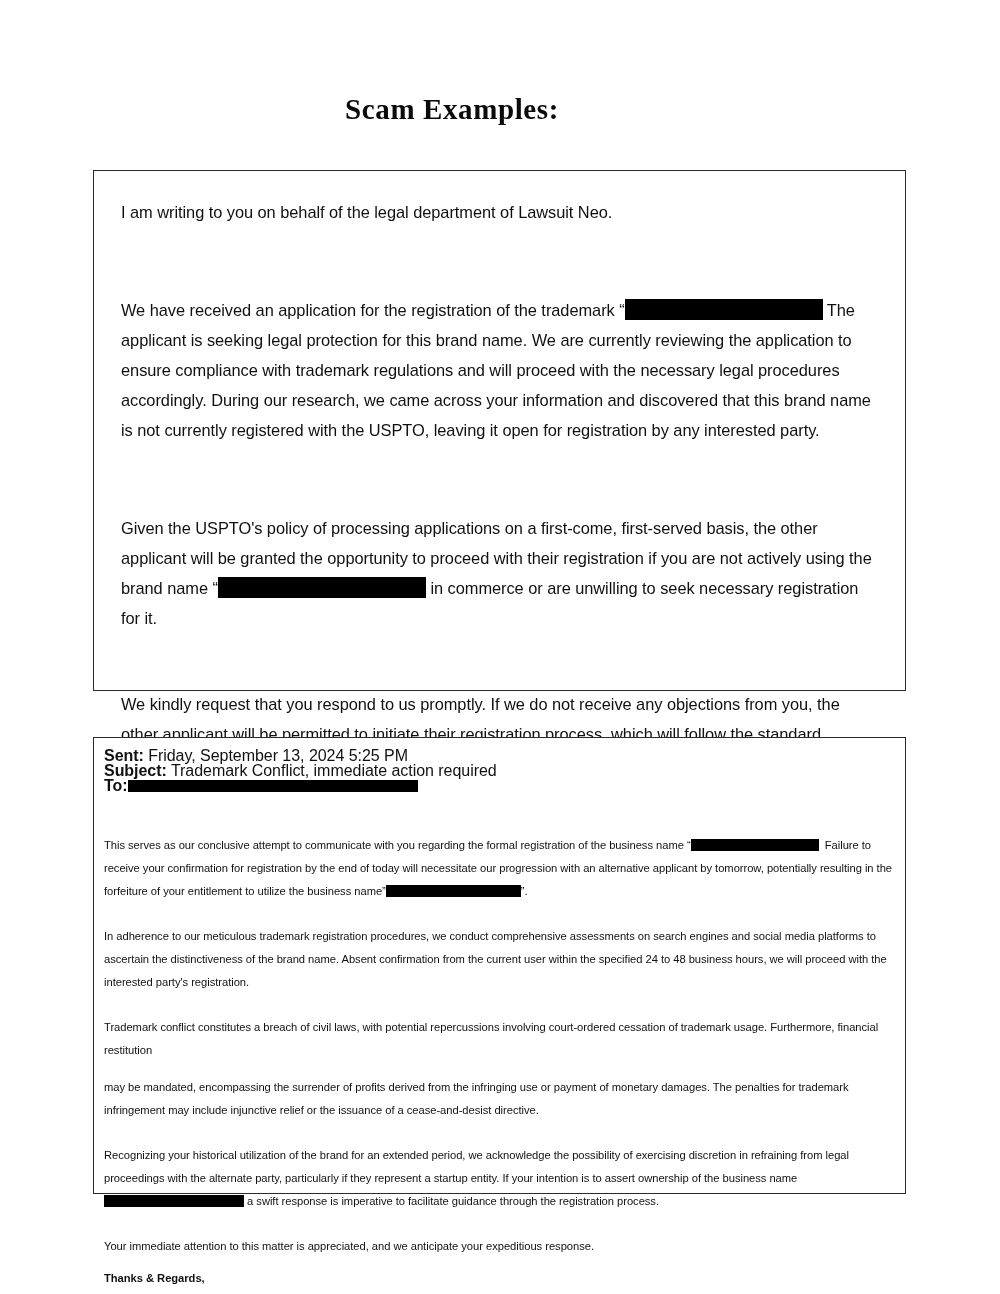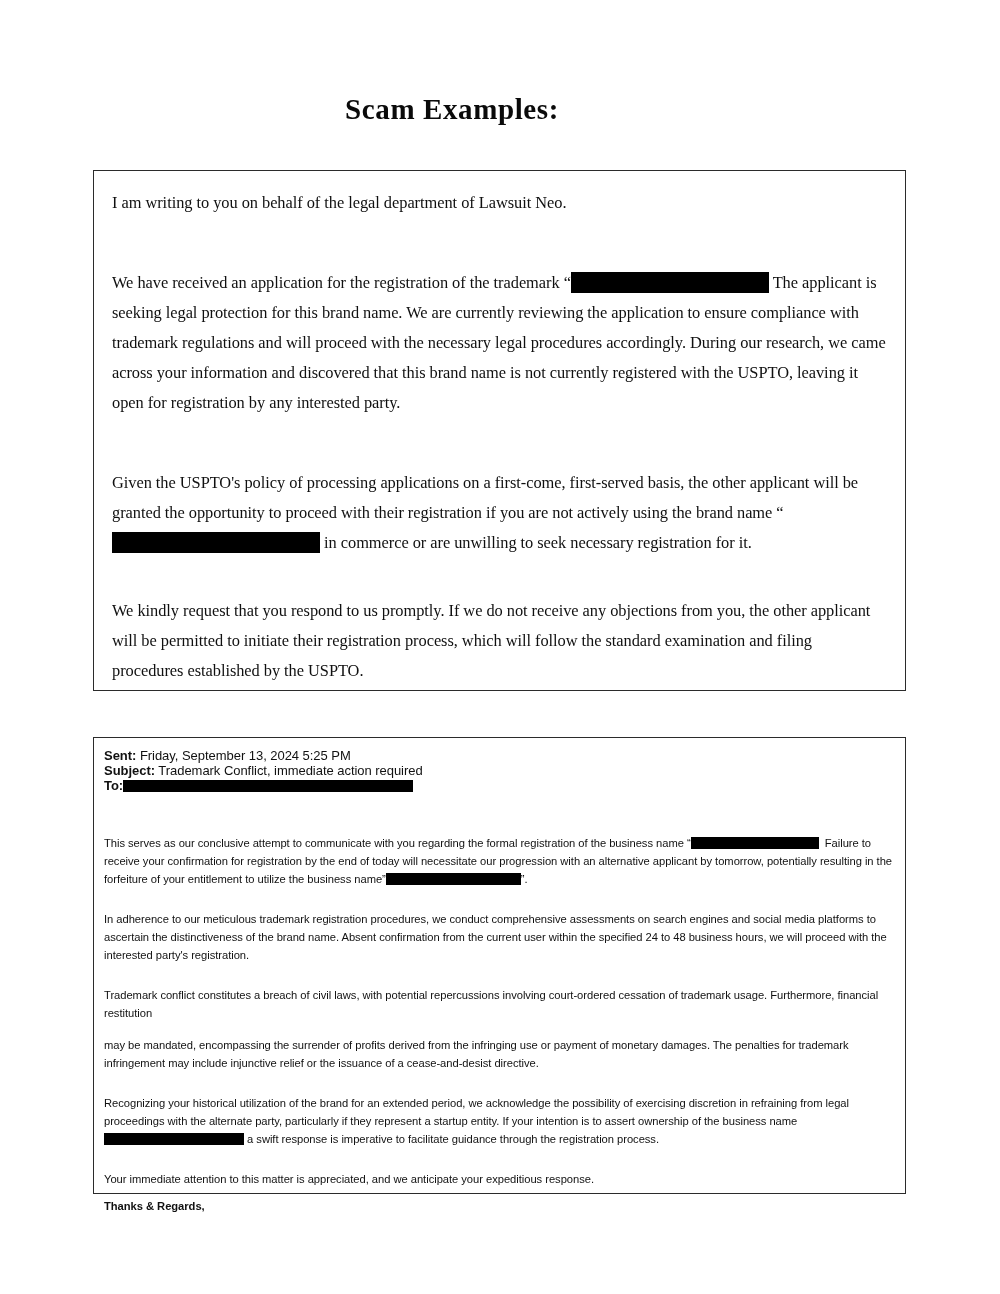--- a/index.html
+++ b/index.html
@@ -51,41 +51,40 @@
     top: 737px;
     width: 813px;
     height: 457px;
     padding: 10px 12px 8px 10px;
   }
 
   
   .letter-p {
     font-size: 16.4px;
     line-height: 30px;
-    margin: 4px;
+    margin: 13px;
     color: #101010;
     letter-spacing: -0.05px;
-    font-family: Liberation Serif, serif;
   }
   .letter-gap-md { height: 30px; }
   .letter-gap-lg { height: 42px; }
   .letter-p.bold { font-weight: 700; }
 
   
   .email-line {
-    font-size: 13px;
+    font-size: 16px;
     line-height: 15.2px;
     margin: 0;
     color: #111111;
     letter-spacing: -0.04px;
   }
   .email-line .lbl { font-weight: 700; }
   .email-p {
     font-size: 11.2px;
-    line-height: 18px;
+    line-height: 23px;
     margin: 0;
     color: #111111;
     letter-spacing: -0.04px;
     text-align: left;
   }
   .email-p.bold { font-weight: 700; }
   .e-gap-xs { height: 9px; }
   .e-gap-s  { height: 14px; }
   .e-gap-m  { height: 18px; }
   .e-gap-l  { height: 22px; }

